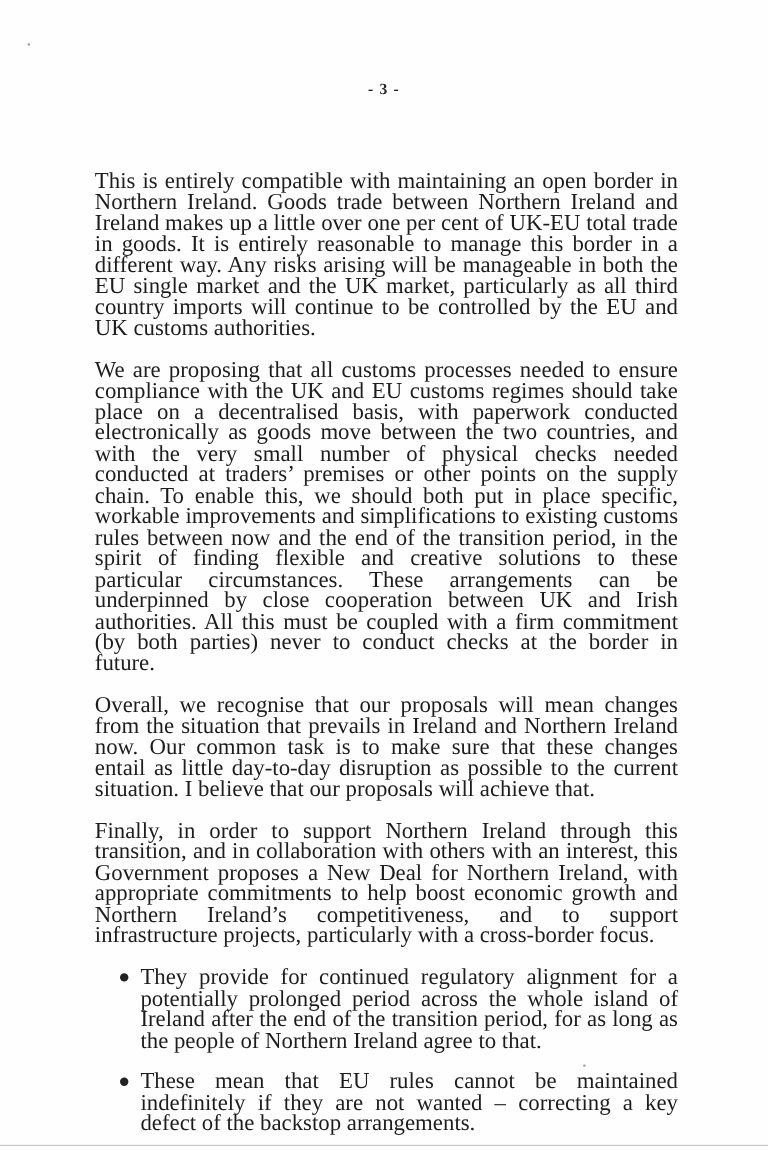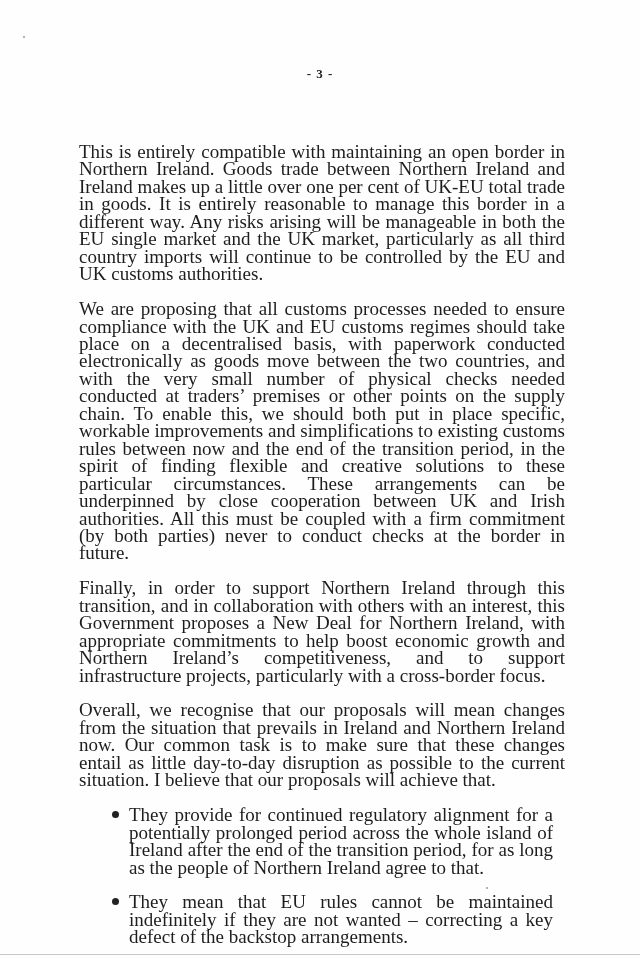--- a/index.html
+++ b/index.html
@@ -41,21 +41,21 @@
       font-size: 19px;
       line-height: 17.45px;
       text-align: justify;
       color: #1d1d1d;
     }
     .body-text p {
       margin: 0 0 17.45px 0;
     }
     .bullet-list {
       list-style: none;
-      margin: 12px;
+      margin: 0;
       padding: 0;
     }
     .bullet-list li {
       position: relative;
       margin: 0 0 17.45px 38px;
       text-align: justify;
     }
     .bullet-list li .dot {
       position: absolute;
       left: -17px;
@@ -84,31 +84,31 @@
 </head>
 <body>
 
 <div class="page">
 
   <div class="page-number">- 3 -</div>
 
   <div class="body-text">
     <p>This is entirely compatible with maintaining an open border in Northern Ireland. Goods trade between Northern Ireland and Ireland makes up a little over one per cent of UK-EU total trade in goods. It is entirely reasonable to manage this border in a different way. Any risks arising will be manageable in both the EU single market and the UK market, particularly as all third country imports will continue to be controlled by the EU and UK customs authorities.</p>
     <p>We are proposing that all customs processes needed to ensure compliance with the UK and EU customs regimes should take place on a decentralised basis, with paperwork conducted electronically as goods move between the two countries, and with the very small number of physical checks needed conducted at traders’ premises or other points on the supply chain.  To enable this, we should both put in place specific, workable improvements and simplifications to existing customs rules between now and the end of the transition period, in the spirit of finding flexible and creative solutions to these particular circumstances. These arrangements can be underpinned by close cooperation between UK and Irish authorities. All this must be coupled with a firm commitment (by both parties) never to conduct checks at the border in future.</p>
+    <p>Overall, we recognise that our proposals will mean changes from the situation that prevails in Ireland and Northern Ireland now. Our common task is to make sure that these changes entail as little day-to-day disruption as possible to the current situation. I believe that our proposals will achieve that.</p>
     <p>Finally, in order to support Northern Ireland through this transition, and in collaboration with others with an interest, this Government proposes a New Deal for Northern Ireland, with appropriate commitments to help boost economic growth and Northern Ireland’s competitiveness, and to support infrastructure projects, particularly with a cross-border focus.</p>
-    <p>Overall, we recognise that our proposals will mean changes from the situation that prevails in Ireland and Northern Ireland now. Our common task is to make sure that these changes entail as little day-to-day disruption as possible to the current situation. I believe that our proposals will achieve that.</p>
 
     <ul class="bullet-list">
       <li>
         <span class="dot"></span>
         <span>They provide for continued regulatory alignment for a potentially prolonged period across the whole island of Ireland after the end of the transition period, for as long as the people of Northern Ireland agree to that.</span>
       </li>
       <li>
         <span class="dot"></span>
-        <span>They mean that EU rules cannot be maintained indefinitely if they are not wanted – correcting a key defect of the backstop arrangements.</span>
+        <span>These mean that EU rules cannot be maintained indefinitely if they are not wanted – correcting a key defect of the backstop arrangements.</span>
       </li>
     </ul>
   </div>
 
   <span class="speck" style="left:23px; top:36px;"></span>
   <span class="speck" style="left:486px; top:887px;"></span>
   <span class="speck" style="left:331px; top:455px; background:#b5b5b5; width:1px; height:1px;"></span>
   <div class="bottom-rule"></div>
 </div>
 

